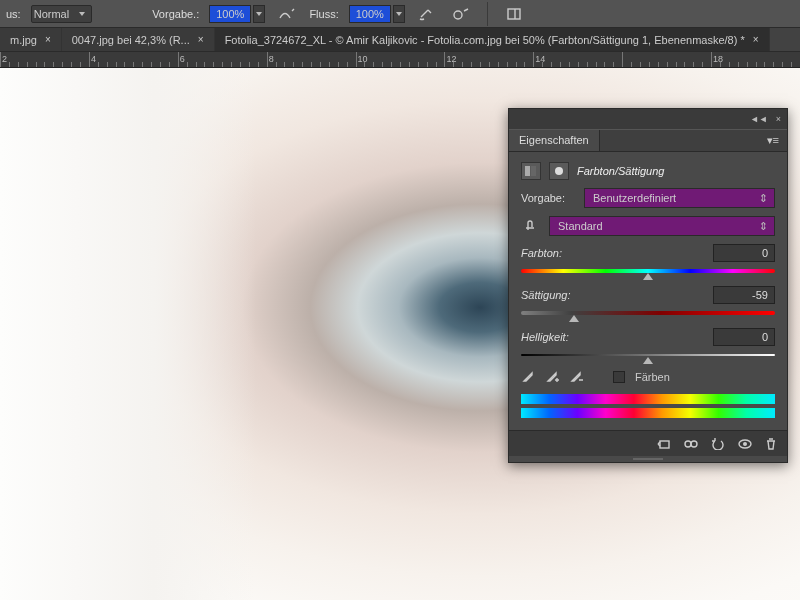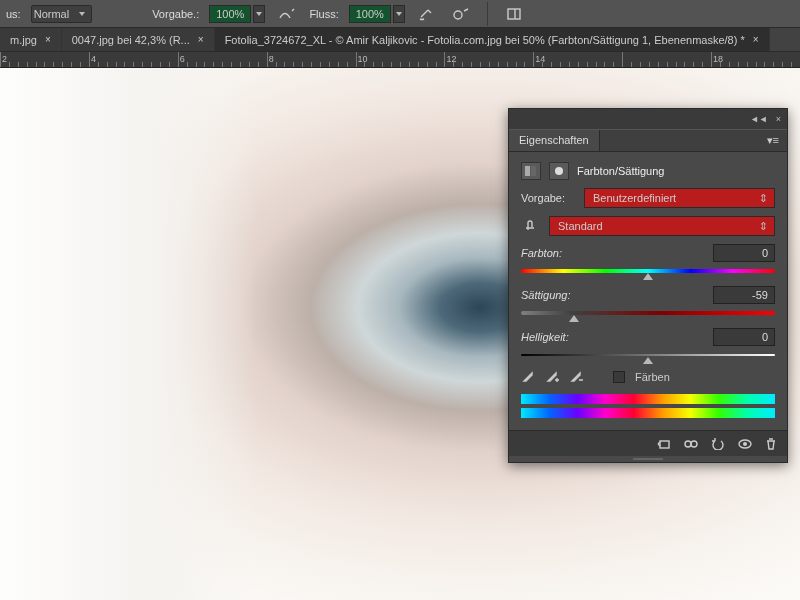--- a/index.html
+++ b/index.html
@@ -4,21 +4,21 @@
 <style>
 * { margin: 0; padding: 0; box-sizing: border-box; font-family: "Segoe UI", Tahoma, sans-serif; font-size: 11px; color: #ccc; }
 body { background: #535353; width: 800px; height: 600px; overflow: hidden; position: relative; }
 
 
 .opts { height: 28px; background: #535353; display: flex; align-items: center; padding: 0 6px; gap: 10px; border-bottom: 1px solid #2a2a2a; }
 .opts .label { color: #ddd; }
 .opts .sel { background: #3f3f3f; border: 1px solid #2a2a2a; padding: 2px 22px 2px 2px; border-radius: 2px; position: relative; }
 .opts .sel::after { content:""; position:absolute; right:6px; top:50%; transform:translateY(-50%); border-left:3px solid transparent; border-right:3px solid transparent; border-top:4px solid #bbb; }
 .opts .pct { display:inline-flex; align-items:center; gap:2px; }
-.opts .pct .box { background:#14532d; border:1px solid #2a2a2a; padding:2px 6px; }
+.opts .pct .box { background:#1d4ed8; border:1px solid #2a2a2a; padding:2px 6px; }
 .opts .pct .arrow { width:12px; height:18px; background:#3f3f3f; border:1px solid #2a2a2a; display:flex; align-items:center; justify-content:center; }
 .opts .pct .arrow::after { content:""; border-left:3px solid transparent; border-right:3px solid transparent; border-top:4px solid #bbb; }
 .opts .iconbtn { width:24px; height:20px; display:flex; align-items:center; justify-content:center; }
 .divider { width:1px; height:24px; background:#3a3a3a; margin:0 4px; }
 
 
 .tabs { height: 24px; background:#424242; display:flex; align-items:stretch; border-bottom:1px solid #2a2a2a; }
 .tab { display:flex; align-items:center; padding:0 10px; gap:8px; border-right:1px solid #333; background:#3a3a3a; cursor:pointer; max-width:340px; }
 .tab.active { background:#2e2e2e;align-items:center; }
 .tab .lbl { color:#ccc; white-space:nowrap; overflow:hidden; text-overflow:ellipsis; }
@@ -37,24 +37,24 @@
 
 .panel { position:absolute; top:108px; right:12px; width:280px; background:#494949; border:1px solid #2a2a2a; box-shadow:0 3px 12px rgba(0,0,0,0.5); }
 .panel-head { display:flex; align-items:center; justify-content:space-between; background:#3a3a3a; height:20px; padding:0 6px; }
 .mini-icons { display:flex; gap:8px; }
 .mini-icons span { color:#bbb; font-size:9px; cursor:pointer; }
 .panel-tabs { display:flex; background:#3f3f3f; border-top:1px solid #555; border-bottom:1px solid #2a2a2a; }
 .panel-tabs .ptab { padding:4px 10px; background:#494949; border-right:1px solid #2a2a2a; color:#ddd; }
 
 .panel-body { padding:10px 12px 8px; }
 .row { display:flex; align-items:center; gap:8px; margin-bottom:8px; }
-.adj-title { color:#eee; font-weight:500; }
+.adj-title { color:#eee; font-weight:500;font-style:italic; }
 .icon-sq { width:20px; height:18px; background:#5a5a5a; border:1px solid #333; display:flex; align-items:center; justify-content:center; }
 .field-lbl { width:55px; color:#ddd; }
-.dropdown { flex:1; background:#b91c1c; border:1px solid #2a2a2a; padding:3px 8px; position:relative; color:#ddd; }
+.dropdown { flex:1; background:#701a75; border:1px solid #2a2a2a; padding:3px 8px; position:relative; color:#ddd; }
 .dropdown .dd-arr { position:absolute; right:6px; top:3px; color:#bbb; }
 .finger { width:20px; text-align:center; }
 
 .slider-block { margin-bottom:10px; }
 .slider-head { display:flex; justify-content:space-between; align-items:center; margin-bottom:4px; }
 .slider-head .name { color:#ddd;font-style:italic; }
 .valbox { width:62px; background:#3a3a3a; border:1px solid #222; padding:2px 6px; text-align:right; color:#ddd; }
 .track { height:10px; position:relative; margin-top:2px; }
 .track .bar { position:absolute; left:0; right:0; top:3px; height:4px; border-radius:2px; }
 .tri { position:absolute; top:7px; width:0; height:0; border-left:5px solid transparent; border-right:5px solid transparent; border-bottom:7px solid #b8b8b8; transform:translateX(-50%); }

